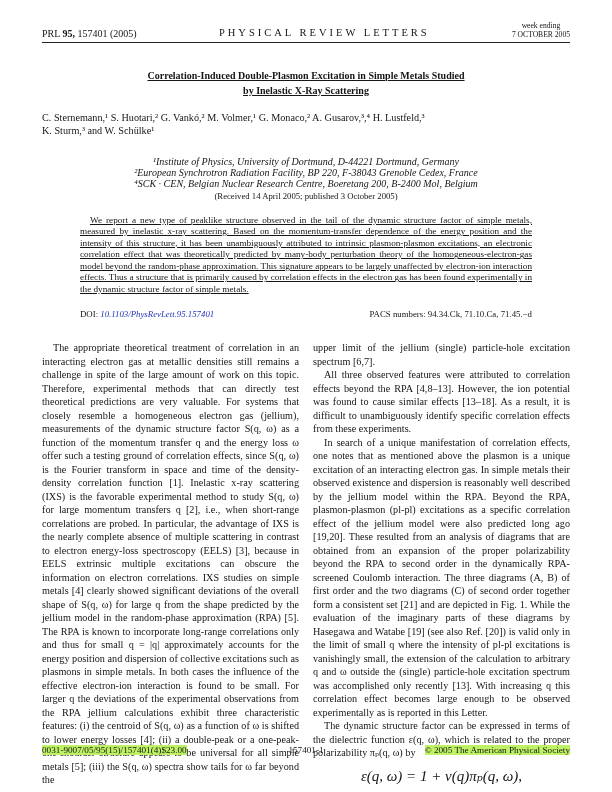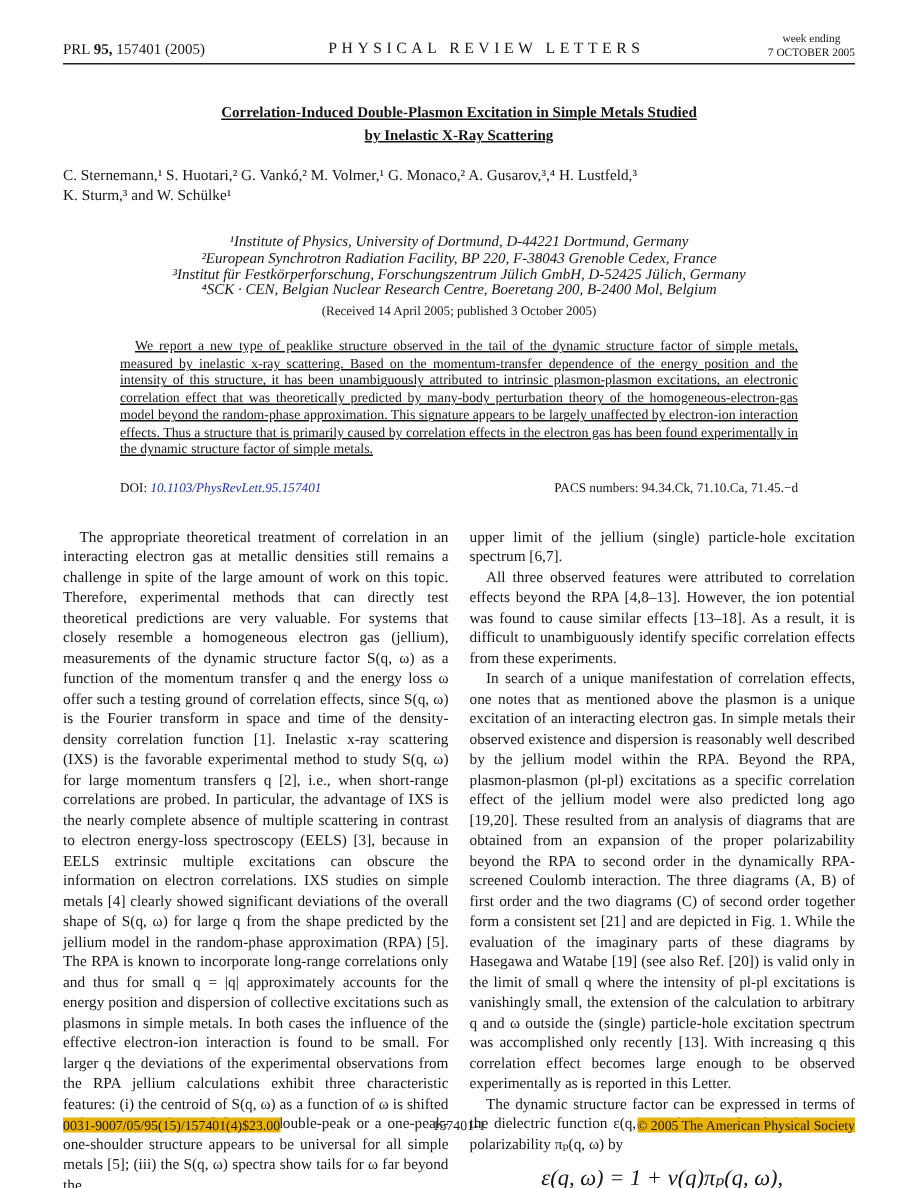--- a/index.html
+++ b/index.html
@@ -54,21 +54,21 @@
   .equation{
     margin-top:10px;text-align:center;font-style:italic;font-size:15px;
   }
   
   .ftr{
     position:absolute;left:42px;right:42px;bottom:37px;
     display:flex;justify-content:space-between;align-items:baseline;
     font-size:9.2px;
   }
   .ftr-center{position:absolute;left:0;right:0;text-align:center;}
-  .ftr-left,.ftr-right{position:relative;z-index:1;background:#eab308;}
+  .ftr-left,.ftr-right{position:relative;z-index:1;background:#bef264;}
 </style>
 </head>
 <body>
 
 <div class="page">
 
   <div class="hdr">
     <div class="hdr-left">
       <span>PRL </span><span class="vol">95,</span><span> 157401 (2005)</span>
     </div>
@@ -85,21 +85,20 @@
   </div>
 
   <div class="authors">
     <div>C. Sternemann,¹ S. Huotari,² G. Vankó,² M. Volmer,¹ G. Monaco,² A. Gusarov,³,⁴ H. Lustfeld,³</div>
     <div>K. Sturm,³ and W. Schülke¹</div>
   </div>
 
   <div class="affils">
     <div>¹Institute of Physics, University of Dortmund, D-44221 Dortmund, Germany</div>
     <div>²European Synchrotron Radiation Facility, BP 220, F-38043 Grenoble Cedex, France</div>
-    <div>³Institut für Festkörperforschung, Forschungszentrum Jülich GmbH, D-52425 Jülich, Germany</div>
     <div>⁴SCK · CEN, Belgian Nuclear Research Centre, Boeretang 200, B-2400 Mol, Belgium</div>
   </div>
   <div class="received">(Received 14 April 2005; published 3 October 2005)</div>
 
   <div class="abstract">We report a new type of peaklike structure observed in the tail of the dynamic structure factor of simple metals, measured by inelastic x-ray scattering. Based on the momentum-transfer dependence of the energy position and the intensity of this structure, it has been unambiguously attributed to intrinsic plasmon-plasmon excitations, an electronic correlation effect that was theoretically predicted by many-body perturbation theory of the homogeneous-electron-gas model beyond the random-phase approximation. This signature appears to be largely unaffected by electron-ion interaction effects. Thus a structure that is primarily caused by correlation effects in the electron gas has been found experimentally in the dynamic structure factor of simple metals.</div>
 
   <div class="doi-row">
     <span>
       <span>DOI: </span><a href="#" class="doi-link">10.1103/PhysRevLett.95.157401</a>
     </span>

